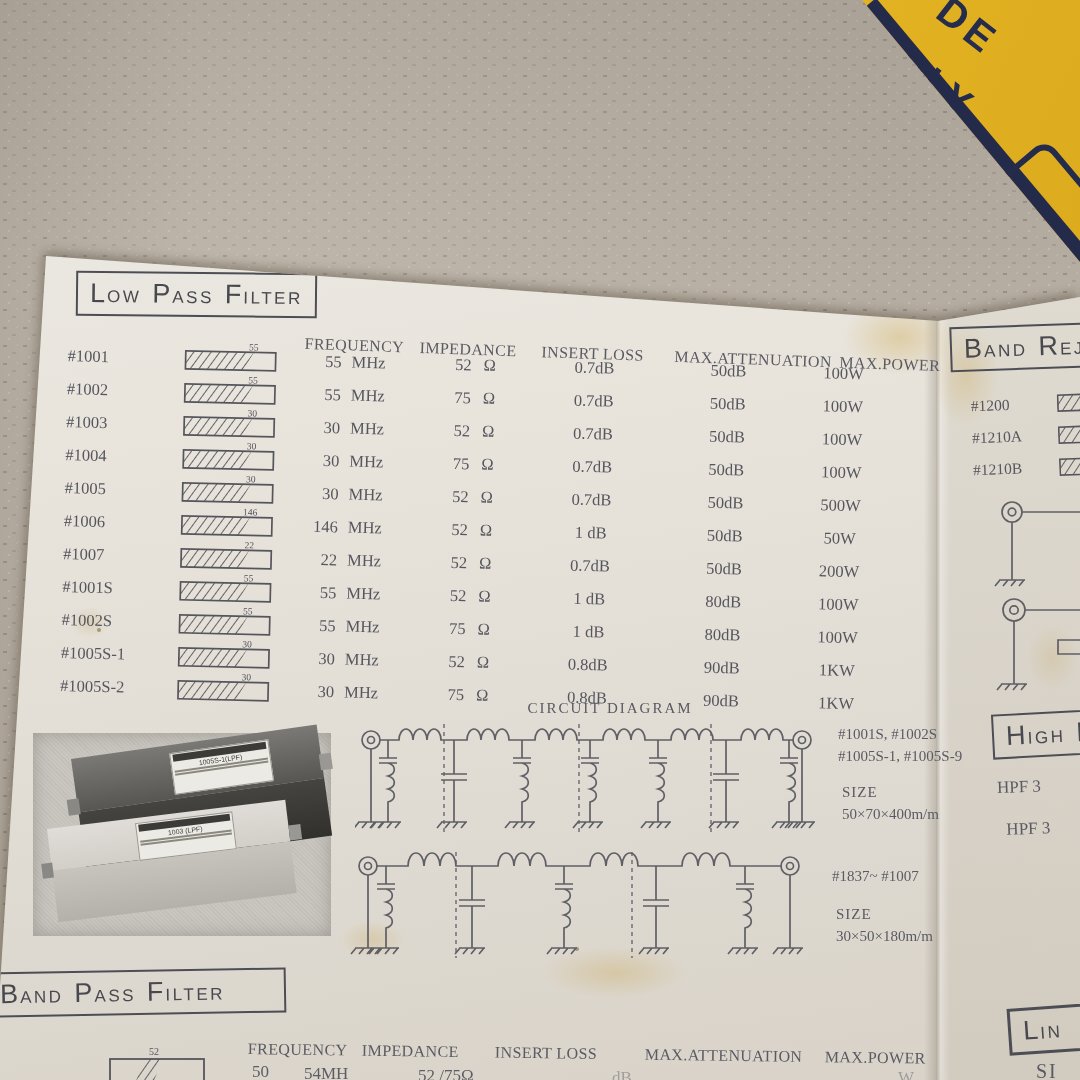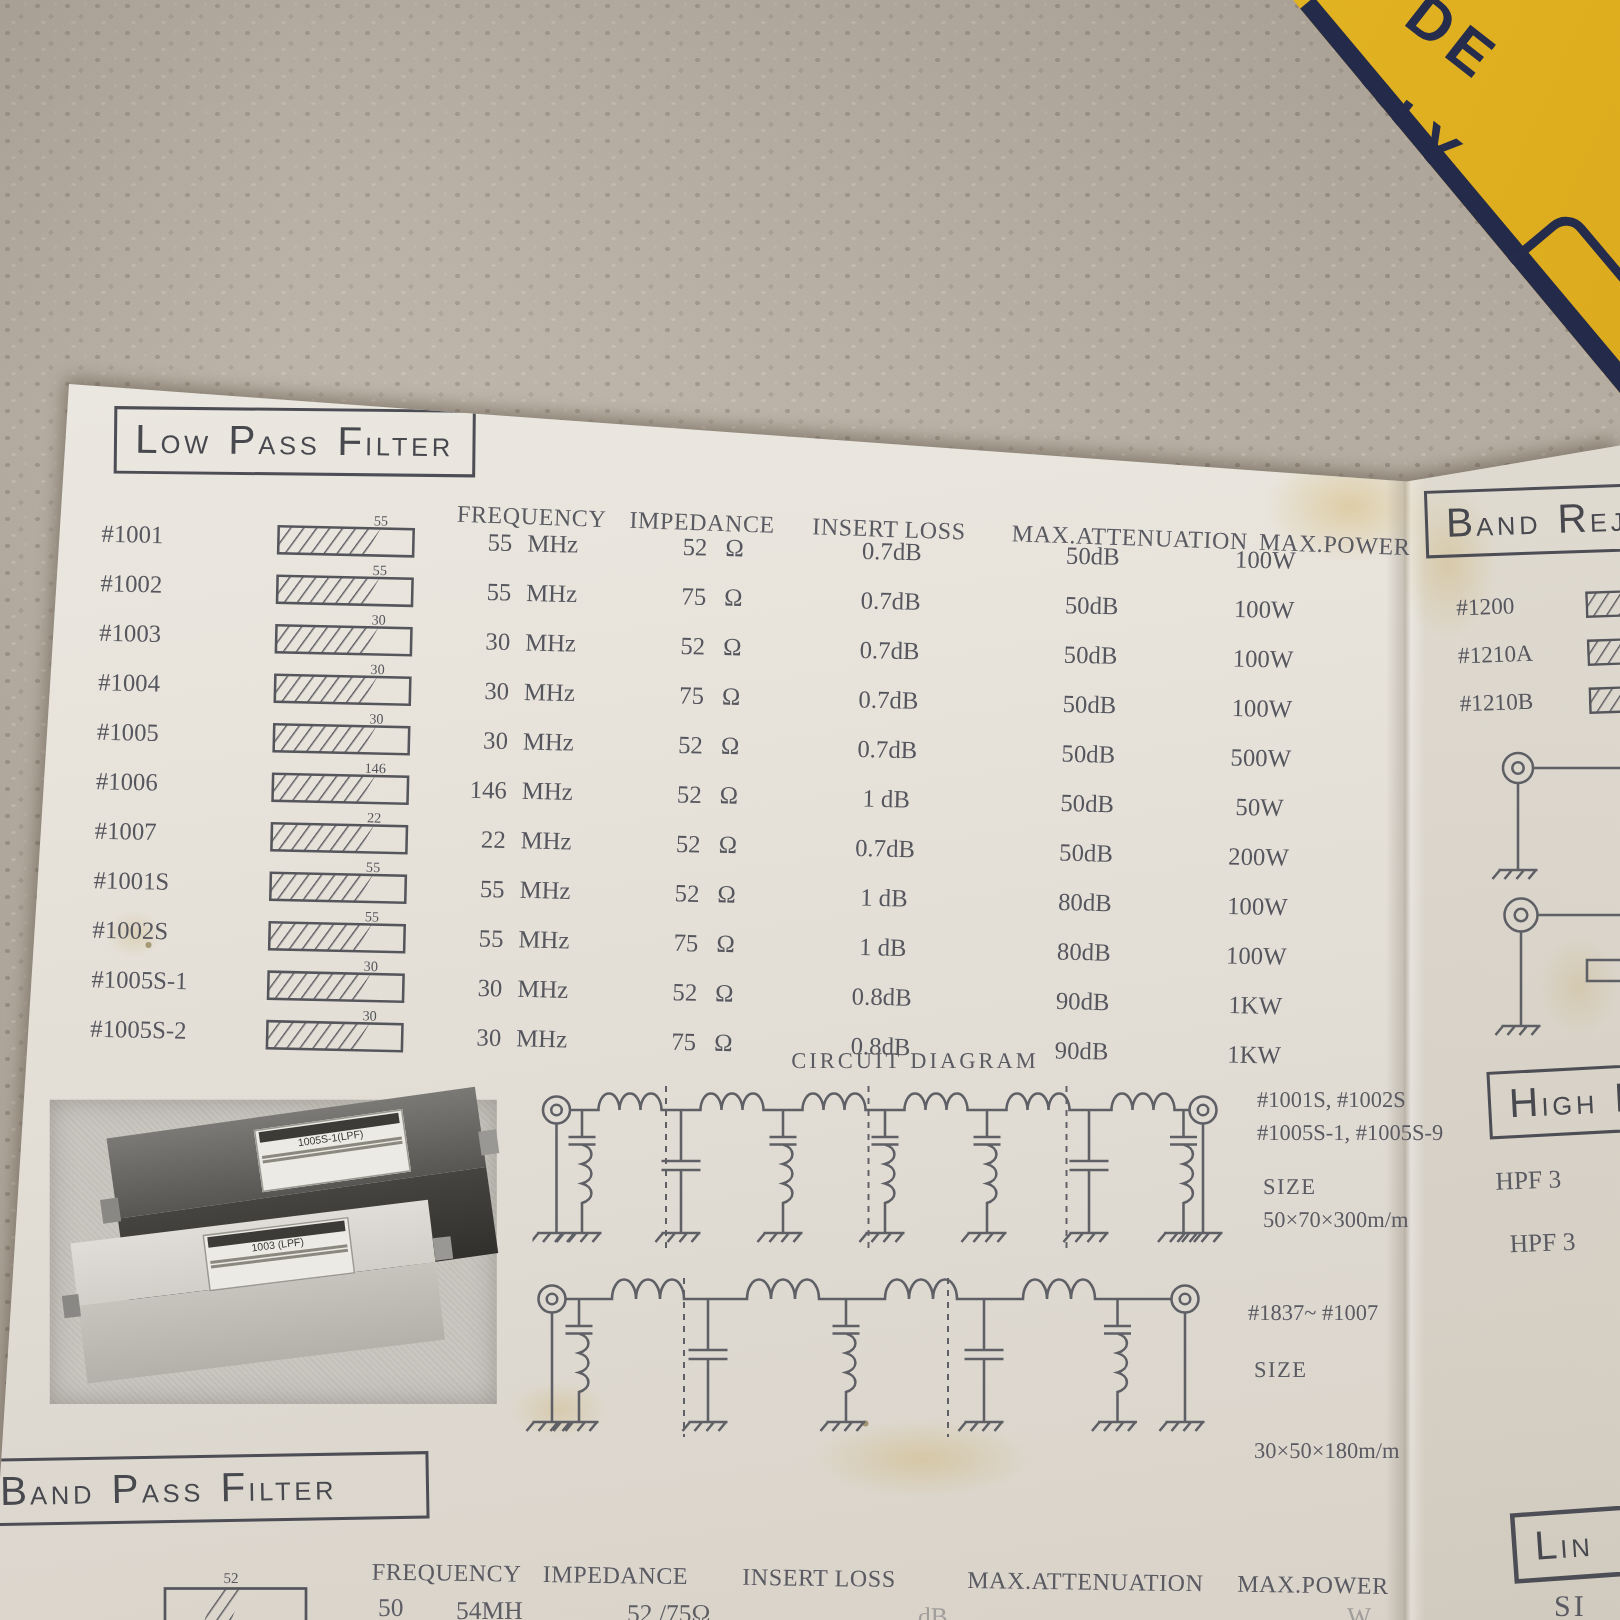--- a/index.html
+++ b/index.html
@@ -321,34 +321,34 @@
         <path d="M3,110 H29 M4,110 l-5,6 M12,110 l-5,6 M20,110 l-5,6 M28,110 l-5,6 M434,110 H460 M435,110 l-5,6 M443,110 l-5,6 M451,110 l-5,6 M459,110 l-5,6 M20,110 H46 M21,110 l-5,6 M29,110 l-5,6 M37,110 l-5,6 M45,110 l-5,6 M86,110 H112 M87,110 l-5,6 M95,110 l-5,6 M103,110 l-5,6 M111,110 l-5,6 M154,110 H180 M155,110 l-5,6 M163,110 l-5,6 M171,110 l-5,6 M179,110 l-5,6 M222,110 H248 M223,110 l-5,6 M231,110 l-5,6 M239,110 l-5,6 M247,110 l-5,6 M290,110 H316 M291,110 l-5,6 M299,110 l-5,6 M307,110 l-5,6 M315,110 l-5,6 M358,110 H384 M359,110 l-5,6 M367,110 l-5,6 M375,110 l-5,6 M383,110 l-5,6 M421,110 H447 M422,110 l-5,6 M430,110 l-5,6 M438,110 l-5,6 M446,110 l-5,6 "></path>
         <path d="M89,12 V120 M224,12 V120 M356,12 V120 " class="dash"></path>
         <circle cx="16" cy="28" r="9"></circle>
         <circle cx="16" cy="28" r="3.5"></circle>
         <circle cx="447" cy="28" r="9"></circle>
         <circle cx="447" cy="28" r="3.5"></circle>
       </svg>
   <div class="clabel" style="left:838px;top:726px">#1001S, #1002S</div>
   <div class="clabel" style="left:838px;top:748px">#1005S-1, #1005S-9</div>
   <div class="clabel" style="left:842px;top:784px;letter-spacing:1px">SIZE</div>
-  <div class="clabel" style="left:842px;top:806px">50×70×300m/m</div>
+  <div class="clabel" style="left:842px;top:806px">50×70×400m/m</div>
 
   <svg id="ckt-bot" class="ckt" style="position:absolute;left:350px;top:840px" width="465" height="128" viewBox="0 0 465 128">
         <path d="M27,26 H58 a8,13 0 0 1 16,0 a8,13 0 0 1 16,0 a8,13 0 0 1 16,0 H148 a8,13 0 0 1 16,0 a8,13 0 0 1 16,0 a8,13 0 0 1 16,0 H240 a8,13 0 0 1 16,0 a8,13 0 0 1 16,0 a8,13 0 0 1 16,0 H332 a8,13 0 0 1 16,0 a8,13 0 0 1 16,0 a8,13 0 0 1 16,0 H431 M18,35 V108 M440,35 V108 M36,26 V44 M27,44 H45 M27,49 H45 M36,49 a10,7 0 0 1 0,13 a10,7 0 0 1 0,13 a10,7 0 0 1 0,13 V108 M122,26 V60 M109,60 H135 M109,66 H135 M122,66 V108 M214,26 V44 M205,44 H223 M205,49 H223 M214,49 a10,7 0 0 1 0,13 a10,7 0 0 1 0,13 a10,7 0 0 1 0,13 V108 M306,26 V60 M293,60 H319 M293,66 H319 M306,66 V108 M395,26 V44 M386,44 H404 M386,49 H404 M395,49 a10,7 0 0 1 0,13 a10,7 0 0 1 0,13 a10,7 0 0 1 0,13 V108"></path>
         <path d="M5,108 H31 M6,108 l-5,6 M14,108 l-5,6 M22,108 l-5,6 M30,108 l-5,6 M427,108 H453 M428,108 l-5,6 M436,108 l-5,6 M444,108 l-5,6 M452,108 l-5,6 M23,108 H49 M24,108 l-5,6 M32,108 l-5,6 M40,108 l-5,6 M48,108 l-5,6 M109,108 H135 M110,108 l-5,6 M118,108 l-5,6 M126,108 l-5,6 M134,108 l-5,6 M201,108 H227 M202,108 l-5,6 M210,108 l-5,6 M218,108 l-5,6 M226,108 l-5,6 M293,108 H319 M294,108 l-5,6 M302,108 l-5,6 M310,108 l-5,6 M318,108 l-5,6 M382,108 H408 M383,108 l-5,6 M391,108 l-5,6 M399,108 l-5,6 M407,108 l-5,6 "></path>
         <path d="M106,12 V118 M282,12 V118 " class="dash"></path>
         <circle cx="18" cy="26" r="9"></circle>
         <circle cx="18" cy="26" r="3.5"></circle>
         <circle cx="440" cy="26" r="9"></circle>
         <circle cx="440" cy="26" r="3.5"></circle>
       </svg>
   <div class="clabel" style="left:832px;top:868px">#1837~ #1007</div>
   <div class="clabel" style="left:836px;top:906px;letter-spacing:1px">SIZE</div>
-  <div class="clabel" style="left:836px;top:960px">30×50×180m/m</div>
+  <div class="clabel" style="left:836px;top:928px">30×50×180m/m</div>
 
   <div class="photo">
     <div class="pbox" style="left:38px;top:26px;width:248px;height:118px;transform:rotate(-8deg)">
       <div class="pface" style="top:0;height:54px;background:linear-gradient(180deg,#7b7975,#585652)"></div>
       <div class="pface" style="top:54px;height:58px;background:linear-gradient(180deg,#454440,#31302d)"></div>
       <div class="plabel" style="left:98px;top:8px;width:94px;height:38px">
         <div class="bar"></div>
         <div class="ptxt">1005S-1(LPF)</div>
         <div class="hl"></div>
             <div class="hl"></div>

